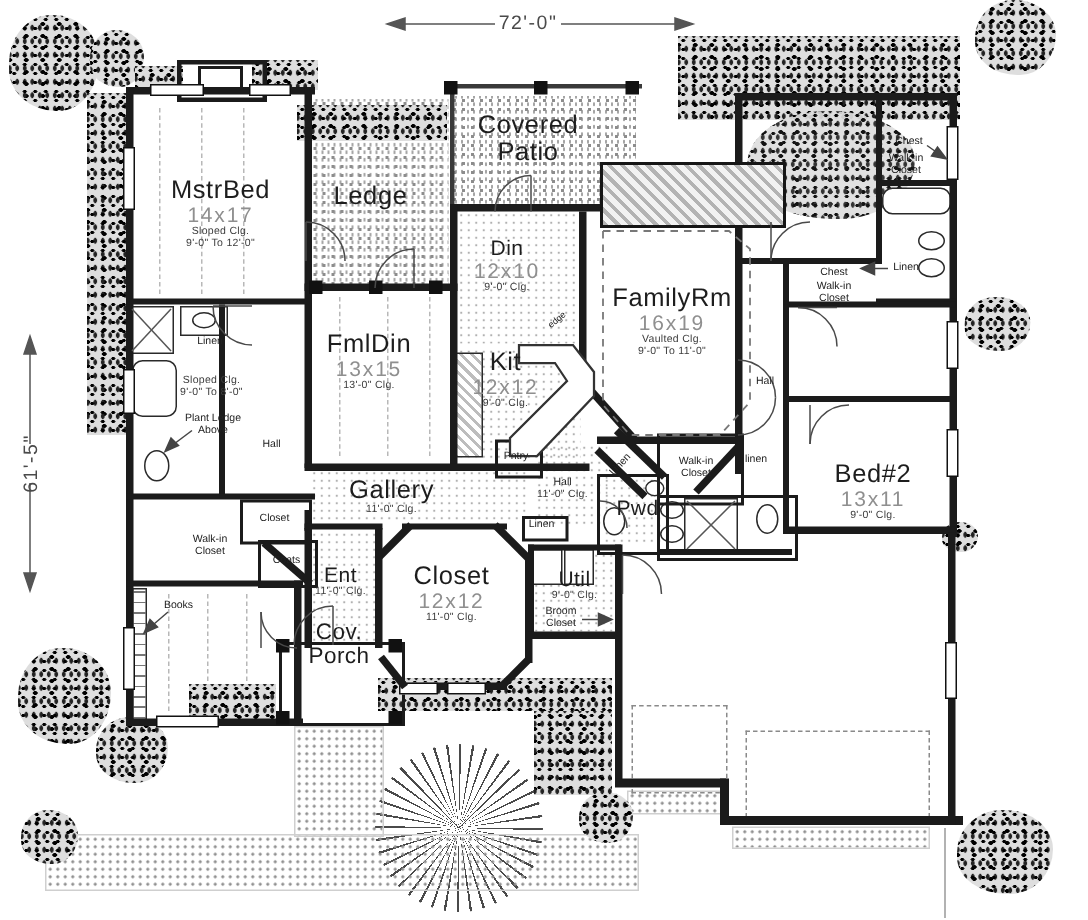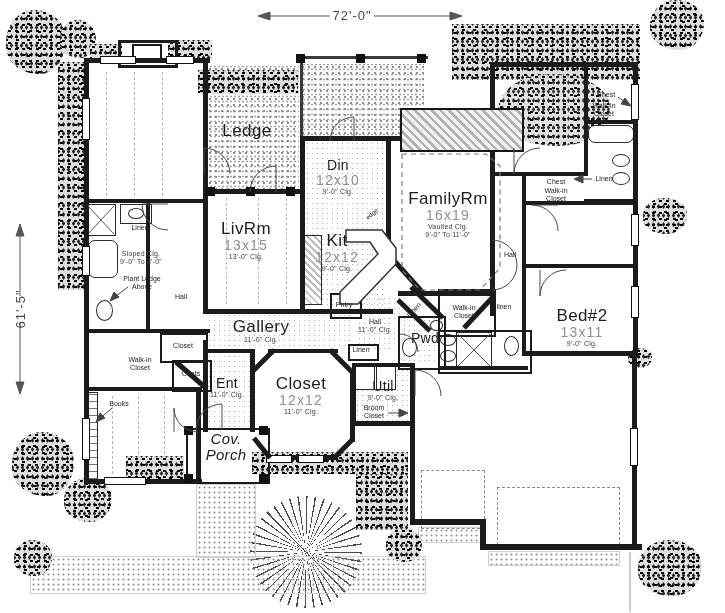--- a/index.html
+++ b/index.html
@@ -270,41 +270,50 @@
         <polygon points="408,413 399,409 399,417"></polygon>
       <line x1="618" y1="97" x2="628" y2="104"></line>
         <polygon points="631,106 625,98 621,104"></polygon>
     </g>
     <line x1="630" y1="552" x2="630" y2="612" stroke="#999" stroke-width="1"></line>
   </svg>
 
   <div class="dim" style="left:352px;top:15px;">72'-0"</div>
   <div class="dim" style="left:20px;top:309px;transform:translate(-50%,-50%) rotate(-90deg);">61'-5"</div>
 
+  <div class="lb" style="left:147px;top:142px;">
+    <div class="nm">MstrBed</div>
+    <div class="sz">14x17</div>
+    <div class="cl">Sloped Clg.</div>
+    <div class="cl">9'-0" To 12'-0"</div>
+  </div>
   <div class="lb" style="left:247px;top:131px;">
     <div class="nm">Ledge</div>
+  </div>
+  <div class="lb wrap" style="left:352px;top:93px;width:110px;">
+    <div class="nm">Covered Patio</div>
   </div>
   <div class="lb" style="left:338px;top:177px;">
     <div class="nm2">Din</div>
     <div class="sz">12x10</div>
     <div class="cl">9'-0" Clg.</div>
   </div>
   <div class="lb" style="left:448px;top:214px;">
     <div class="nm">FamilyRm</div>
     <div class="sz">16x19</div>
     <div class="cl">Vaulted Clg.</div>
     <div class="cl">9'-0" To 11'-0"</div>
   </div>
   <div class="lb" style="left:582px;top:328px;">
     <div class="nm">Bed#2</div>
     <div class="sz">13x11</div>
     <div class="cl">9'-0" Clg.</div>
   </div>
   <div class="lb" style="left:246px;top:241px;">
-    <div class="nm">LivRm</div>
+    <div class="nm">FmlDin</div>
     <div class="sz">13x15</div>
     <div class="cl">13'-0" Clg.</div>
   </div>
   <div class="lb" style="left:337px;top:253px;">
     <div class="nm">Kit</div>
     <div class="sz">12x12</div>
     <div class="cl">9'-0" Clg.</div>
   </div>
   <div class="lb" style="left:261px;top:331px;">
     <div class="nm">Gallery</div>
@@ -319,21 +328,21 @@
     <div class="sz">12x12</div>
     <div class="cl">11'-0" Clg.</div>
   </div>
   <div class="lb" style="left:383px;top:390px;">
     <div class="nm2">Util</div>
     <div class="cl">9'-0" Clg.</div>
   </div>
   <div class="lb" style="left:425px;top:339px;">
     <div class="nm2">Pwd</div>
   </div>
-  <div class="lb wrap" style="left:226px;top:447px;width:66px;font-style:italic;">
+  <div class="lb wrap" style="left:226px;top:430px;width:66px;">
     <div class="nm2" style="font-size:15px;">Cov. Porch</div>
   </div>
 
   <div class="lb" style="left:375px;top:326px;">
     <div class="sm">Hall</div>
     <div class="cl">11'-0" Clg.</div>
   </div>
   <div class="lb sm" style="left:181px;top:297px;">Hall</div>
   <div class="lb sm" style="left:510px;top:255px;">Hall</div>
 

